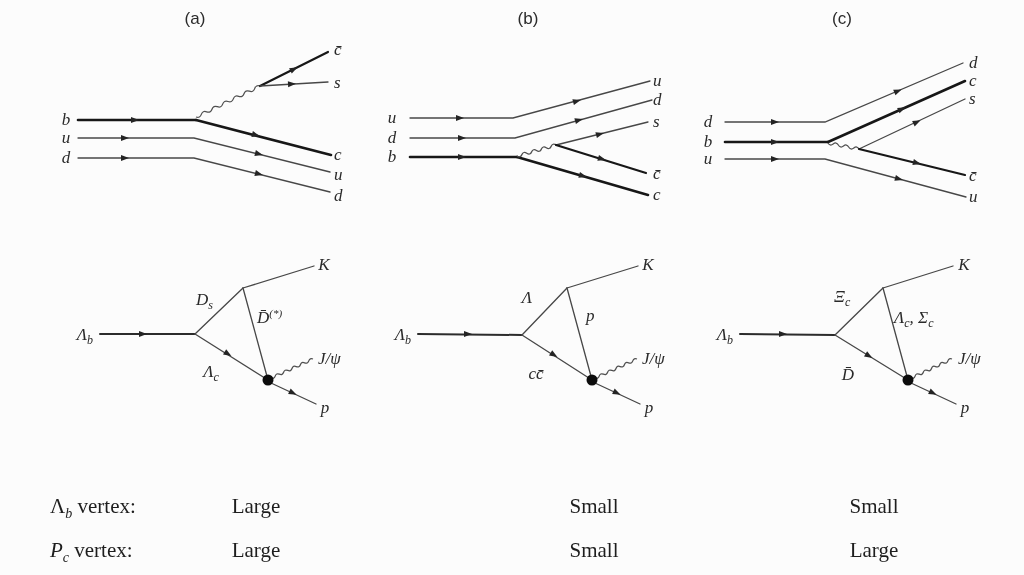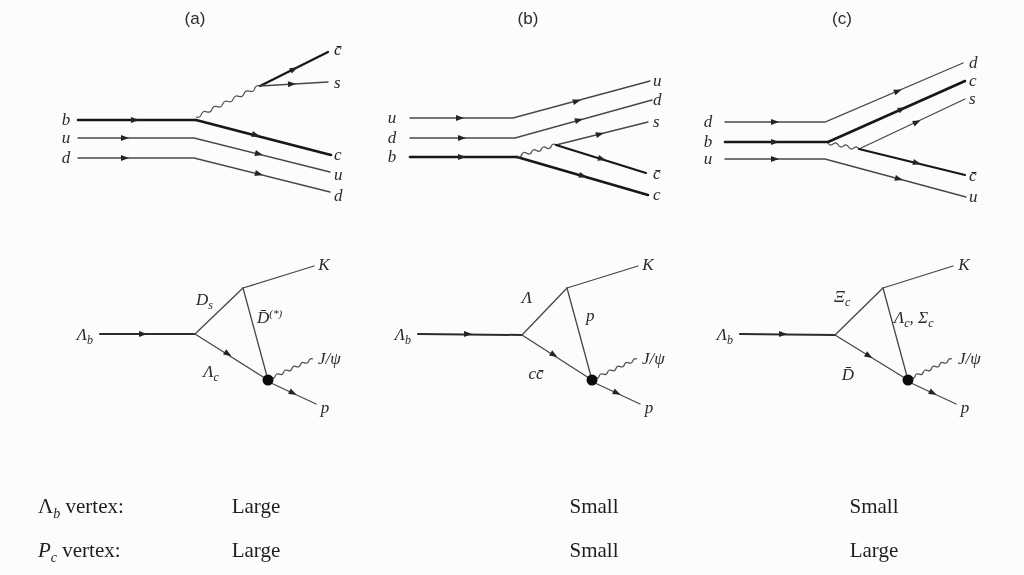--- a/index.html
+++ b/index.html
@@ -13,21 +13,21 @@
   .thick2{stroke:var(--heavy,#171717);stroke-width:2.2;}
   .init{stroke:#2c2c2c;stroke-width:2;}
   .wv{stroke:#4f4f4f;stroke-width:1.25;fill:none;}
   .arr{fill:#242424;stroke:none;}
   .blob{fill:#0c0c0c;stroke:none;}
   text{font-family:"Liberation Serif", serif;font-style:italic;font-size:17px;
        fill:var(--text,#2a2a2a);}
   .sub{font-size:12px;}
   .sup{font-size:11px;}
   .trow{position:absolute;font-size:21px;color:#1e1e1e;}
-  .tlabel{position:absolute;left:38px;white-space:nowrap;}
+  .tlabel{position:absolute;left:50px;white-space:nowrap;}
   .tlabel sub{font-size:14px;font-style:italic;}
   .tval{position:absolute;transform:translateX(-50%);white-space:nowrap;text-align:right;}
   .it{font-style:italic;}
 </style>
 </head>
 <body>
 
 <div class="stage">
 
   <div class="hdr" style="left:195px">(a)</div>

